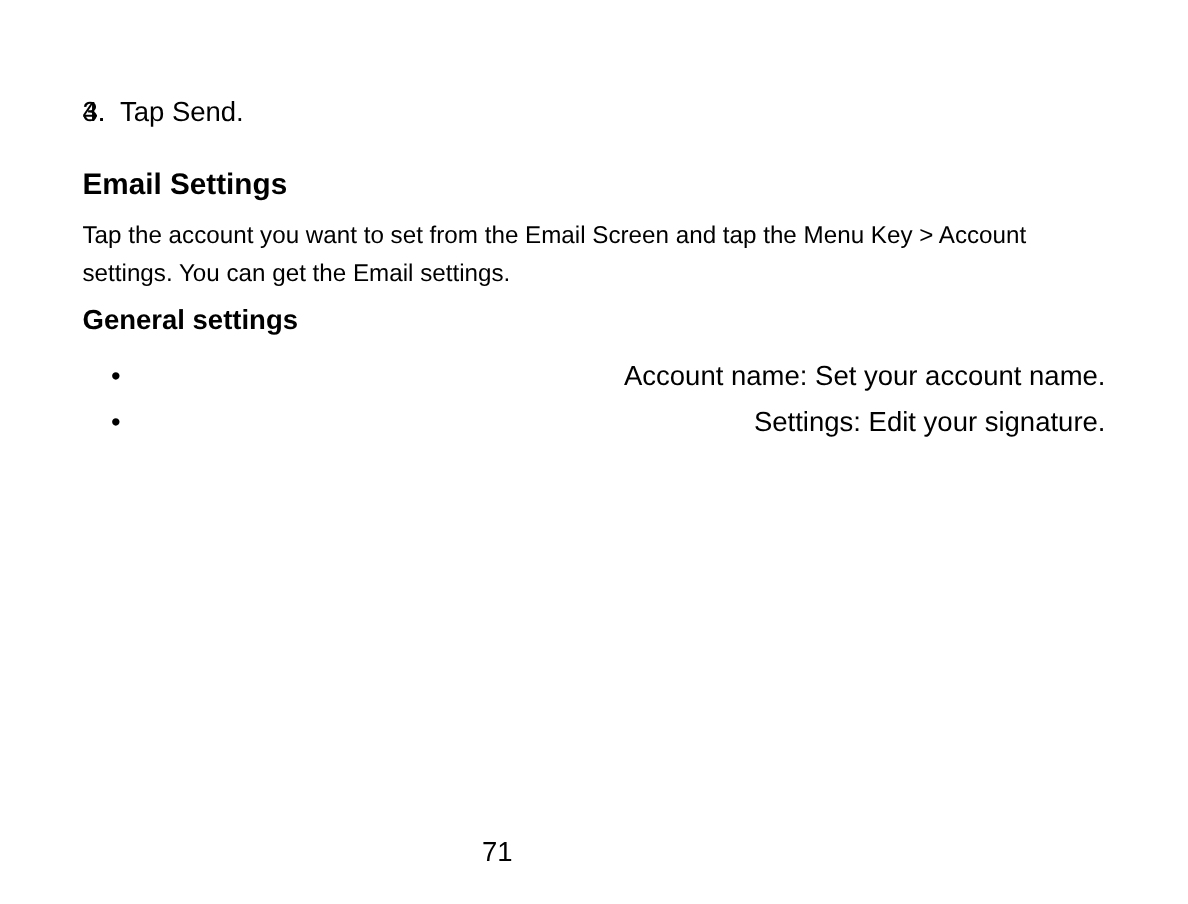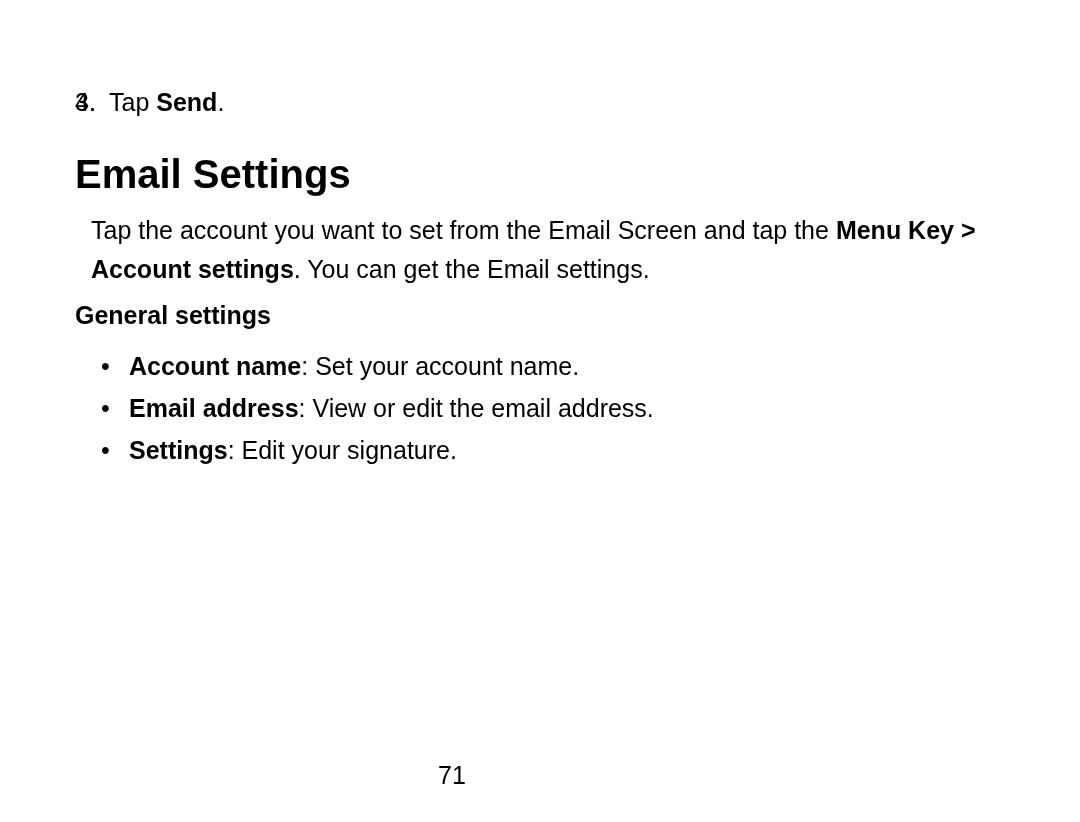--- a/index.html
+++ b/index.html
@@ -24,55 +24,55 @@
       font-size: 25px;
       line-height: 1.6;
       margin-bottom: 2px;
       position: relative;
     }
     .numbered-item .num {
       position: absolute;
       left: -34px;
     }
     .section-heading {
-      font-size: 40px;
+      font-size: 27px;
       font-weight: bold;
       margin-top: 30px;
       margin-bottom: 14px;
     }
     .intro-text {
-      font-size: 25px;
+      font-size: 22px;
       line-height: 1.55;
       margin-bottom: 12px;
-      margin-left: 16px;
     }
     .sub-heading {
       font-size: 25px;
       font-weight: bold;
       margin-bottom: 16px;
       margin-top: 6px;
     }
     .bulleted-list {
       list-style: none;
       padding-left: 54px;
+      text-align: right;
     }
     .bulleted-item {
       font-size: 25px;
       line-height: 1.6;
       position: relative;
       margin-bottom: 2px;
     }
     .bulleted-item::before {
       content: "•";
       position: absolute;
       left: -28px;
       top: 0px;
     }
     .bold {
-      font-weight: bold;
+      font-weight: normal;
     }
     .page-number {
       position: absolute;
       bottom: 32px;
       left: 0;
       width: 904px;
       text-align: center;
       font-size: 25px;
     }
   </style>
@@ -95,20 +95,17 @@
   <span>Tap the account you want to set from the Email Screen and tap the </span><span class="bold">Menu Key &gt; Account settings</span><span>. You can get the Email settings.</span>
 </p>
 
 <p class="sub-heading">General settings</p>
 
 <ul class="bulleted-list">
   <li class="bulleted-item">
     <span class="bold">Account name</span><span>: Set your account name.</span>
   </li>
   <li class="bulleted-item">
-    <span class="bold">Email address</span><span>: View or edit the email address.</span>
-  </li>
-  <li class="bulleted-item">
     <span class="bold">Settings</span><span>: Edit your signature.</span>
   </li>
 </ul>
 
 <div class="page-number">71</div>
 
 </body></html>

